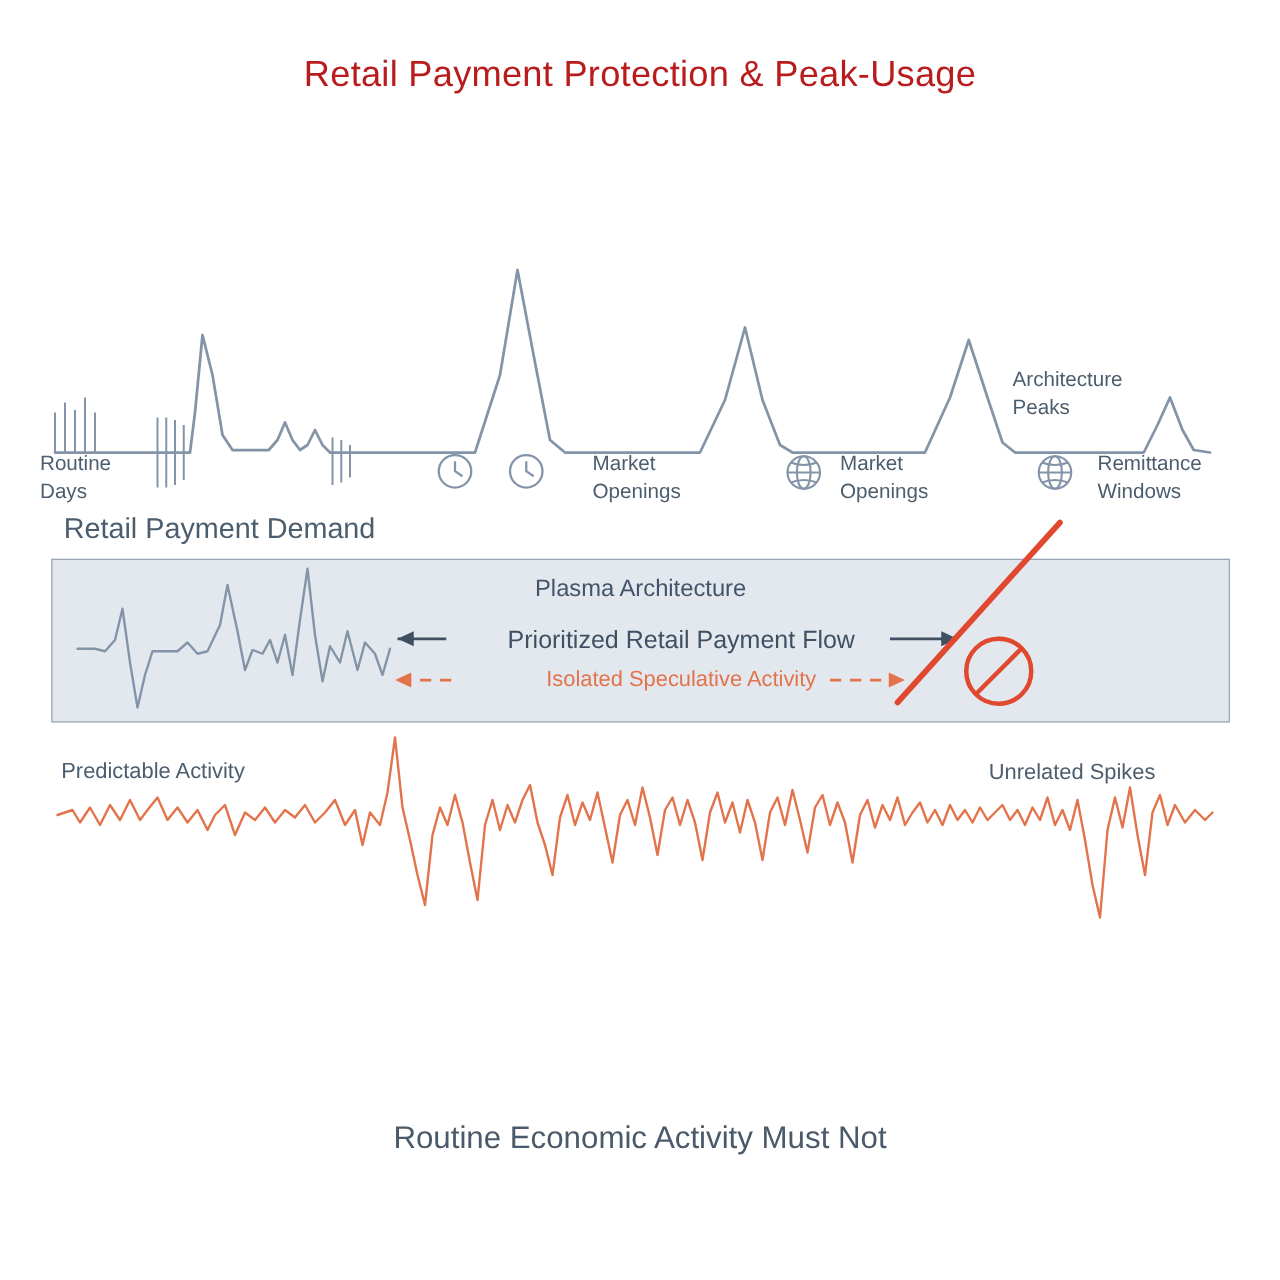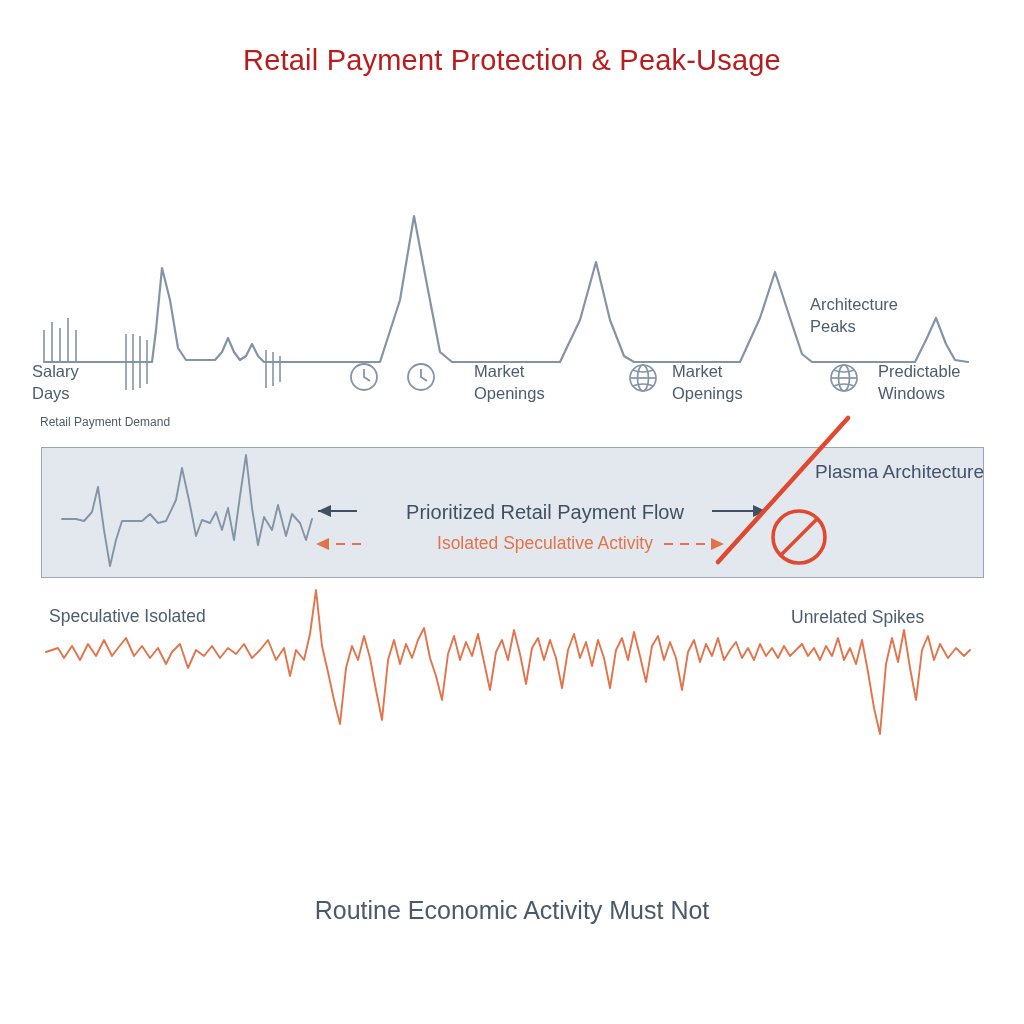--- a/index.html
+++ b/index.html
@@ -56,21 +56,21 @@
     height: 131px;
     background: #e3e8ee;
     border: 1px solid #9aa6b4;
     box-sizing: border-box;
   }
   .panel-title {
     position: absolute;
     left: 41px;
     top: 461px;
     width: 943px;
-    text-align: right;
+    text-align: center;
     font-size: 19px;
     color: #42536a;
   }
   .flow-label {
     position: absolute;
     top: 501px;
     left: 320px;
     width: 450px;
     text-align: center;
     font-size: 20px;
@@ -133,32 +133,32 @@
     </g>
     <g stroke="#8494a8" stroke-width="1.7" fill="none">
       <circle cx="844" cy="378" r="13"></circle>
       <ellipse cx="844" cy="378" rx="5.5" ry="13"></ellipse>
       <line x1="831" y1="378" x2="857" y2="378"></line>
       <path d="M 833.5,370 Q 844,374 854.5,370"></path>
       <path d="M 833.5,386 Q 844,382 854.5,386"></path>
     </g>
   </svg>
 
-  <div class="lbl" style="left:32px; top:360px;">Salary
+  <div class="lbl" style="left:32px; top:360px;">Routine
 Days</div>
   <div class="lbl" style="left:474px; top:360px;">Market
 Openings</div>
   <div class="lbl" style="left:672px; top:360px;">Market
 Openings</div>
   <div class="lbl" style="left:810px; top:293px;">Architecture
 Peaks</div>
-  <div class="lbl" style="left:878px; top:360px;">Predictable
+  <div class="lbl" style="left:878px; top:360px;">Remittance
 Windows</div>
 
-  <div class="lbl" style="left:40px; top:411px; font-size:12px;">Retail Payment Demand</div>
+  <div class="lbl" style="left:51px; top:411px; font-size:23px;">Retail Payment Demand</div>
 
   <div class="panel"></div>
   <div class="panel-title">Plasma Architecture</div>
 
   <svg width="1024" height="1024">
 
     <path id="inset-line" fill="none" stroke="#8494a8" stroke-width="1.9" stroke-linejoin="round" stroke-linecap="round" d="M 62,519 L 76,519 L 84,521 L 92,512 L 98,487 L 104,530 L 110,566 L 116,540 L 122,521 L 132,521 L 142,521 L 150,514 L 158,523 L 166,521 L 176,500 L 182,468 L 190,505 L 196,536 L 202,520 L 210,523 L 216,512 L 222,530 L 228,508 L 234,540 L 240,496 L 246,455 L 252,508 L 258,545 L 264,517 L 272,530 L 278,505 L 286,536 L 292,514 L 300,523 L 306,540 L 312,519"></path>
 
     <g stroke="#3f5063" stroke-width="2.2" fill="none">
       <line x1="318" y1="511" x2="357" y2="511"></line>
@@ -182,20 +182,20 @@
     </g>
   </svg>
 
   <div class="flow-label">Prioritized Retail Payment Flow</div>
   <div class="spec-label">Isolated Speculative Activity</div>
 
   <svg width="1024" height="1024">
     <path id="bottom-line" fill="none" stroke="#e2734a" stroke-width="1.9" stroke-linejoin="round" stroke-linecap="round" d="M 46,652 L 58,648 L 64,658 L 72,646 L 80,660 L 88,644 L 96,656 L 104,640 L 112,656 L 118,648 L 126,638 L 134,656 L 142,646 L 150,658 L 158,648 L 166,664 L 172,652 L 180,644 L 188,668 L 196,650 L 204,656 L 212,646 L 220,658 L 228,648 L 236,654 L 244,644 L 252,658 L 260,650 L 268,640 L 276,660 L 284,648 L 290,676 L 296,650 L 304,660 L 310,634 L 316,590 L 322,646 L 328,672 L 334,700 L 340,724 L 346,668 L 352,646 L 358,660 L 364,636 L 370,658 L 376,690 L 382,720 L 388,660 L 394,640 L 400,664 L 406,644 L 412,658 L 418,640 L 424,628 L 430,658 L 436,676 L 442,700 L 448,654 L 454,636 L 460,660 L 466,642 L 472,656 L 478,634 L 484,662 L 490,690 L 496,652 L 502,640 L 508,660 L 514,630 L 520,654 L 526,684 L 532,648 L 538,638 L 544,660 L 550,640 L 556,658 L 562,688 L 568,650 L 574,634 L 580,658 L 586,642 L 592,666 L 598,640 L 604,658 L 610,688 L 616,650 L 622,638 L 628,660 L 634,632 L 640,656 L 646,682 L 652,646 L 658,636 L 664,660 L 670,642 L 676,658 L 682,690 L 688,652 L 694,640 L 700,662 L 706,644 L 712,656 L 718,638 L 724,660 L 730,650 L 736,642 L 742,658 L 748,648 L 754,660 L 760,644 L 766,656 L 772,648 L 778,658 L 784,646 L 790,656 L 796,650 L 802,644 L 808,656 L 814,648 L 820,660 L 826,646 L 832,656 L 838,638 L 844,660 L 850,648 L 856,664 L 862,640 L 868,672 L 874,708 L 880,734 L 886,664 L 892,638 L 898,662 L 904,630 L 910,668 L 916,700 L 922,650 L 928,636 L 934,660 L 940,644 L 948,658 L 956,648 L 964,656 L 970,650"></path>
   </svg>
 
-  <div class="lbl" style="left:49px; top:605px; font-size:17.5px;">Speculative Isolated</div>
+  <div class="lbl" style="left:49px; top:605px; font-size:17.5px;">Predictable Activity</div>
   <div class="lbl" style="left:791px; top:606px; font-size:17.5px;">Unrelated Spikes</div>
 
   <div class="footer">
     <div>Routine Economic Activity Must Not</div>
   </div>
 
 </div>
 
 </body></html>

